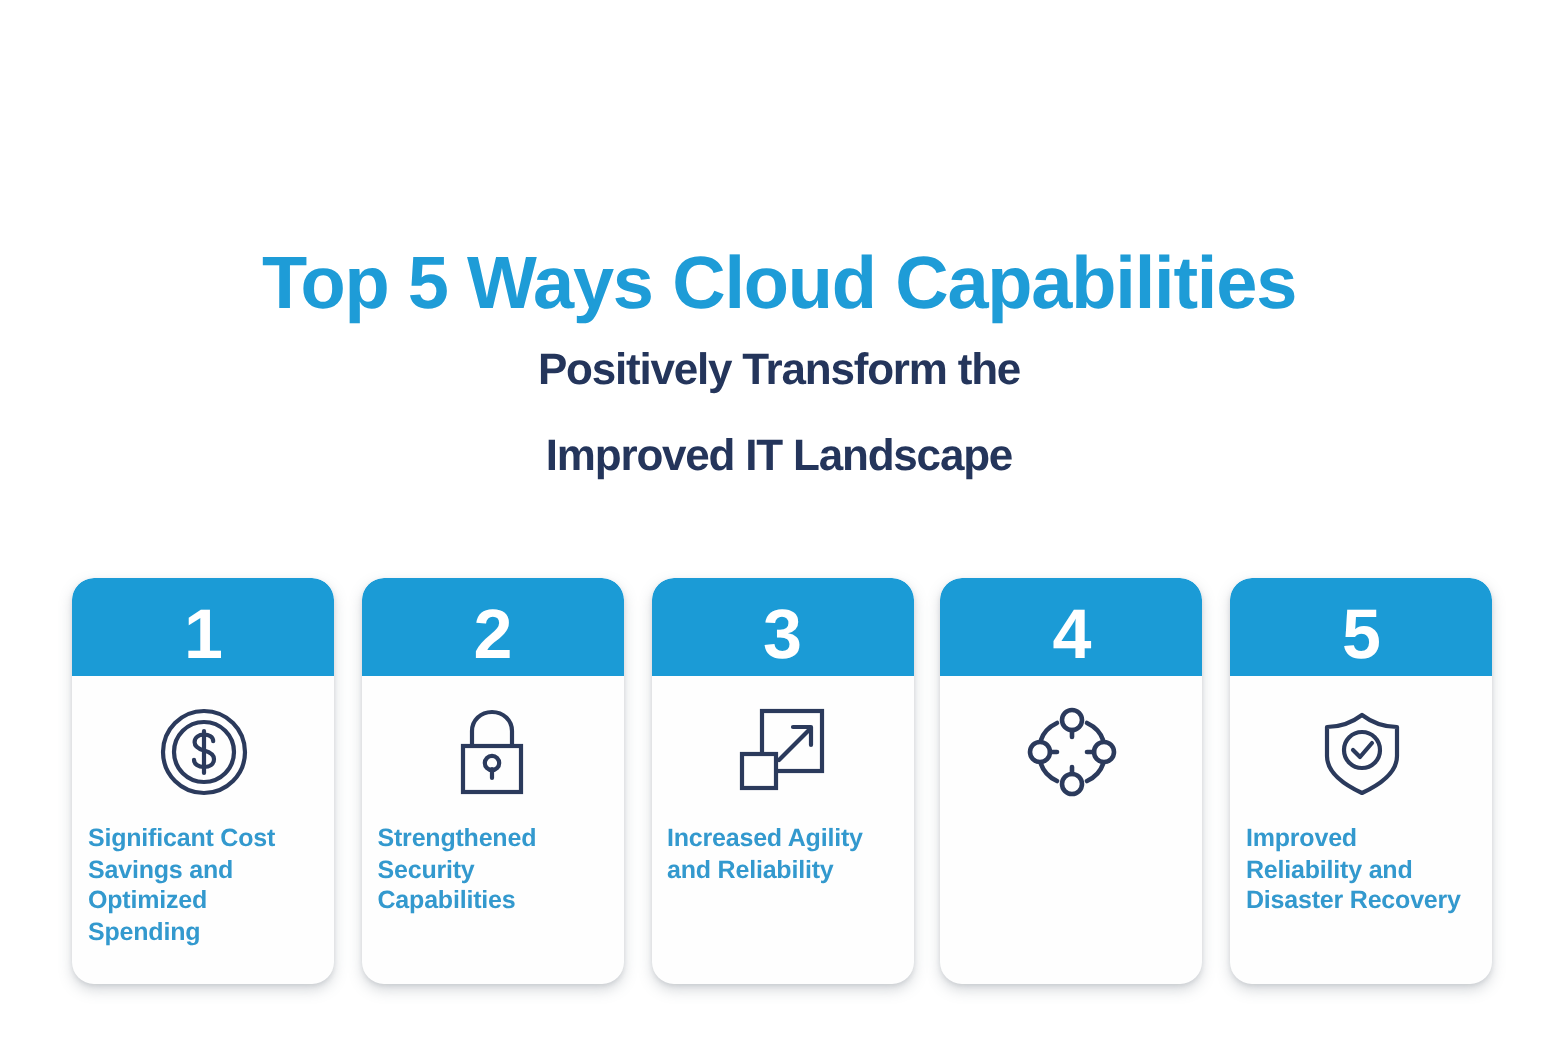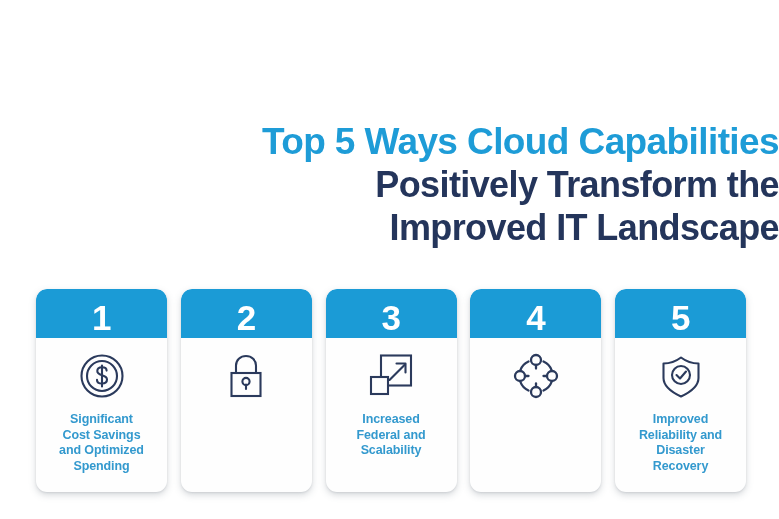--- a/index.html
+++ b/index.html
@@ -22,37 +22,37 @@
     position: relative;
     background: #ffffff;
   }
 
   
   #title-block {
     position: absolute;
     top: 120px;
     left: 0;
     width: 779px;
-    text-align: right;
+    text-align: center;
   }
 
   .title-line {
     font-weight: bold;
     letter-spacing: -0.6px;
     line-height: 43px;
     white-space: nowrap;
   }
 
   .title-line-1 {
     font-size: 37px;
     color: #1E9CD7;
   }
 
   .title-line-2, .title-line-3 {
-    font-size: 36px;
+    font-size: 22px;
     color: #24355B;
   }
 
   
   #cards-row {
     position: absolute;
     top: 289px;
     left: 36px;
     width: 710px;
     height: 204px;
@@ -102,26 +102,25 @@
     justify-content: center;
     flex: none;
   }
 
   .card-icon svg {
     display: block;
   }
 
   .card-label {
     margin-top: 12px;
-    padding: 0 22px;
+    padding: 0 8px;
     color: #3399CE;
     font-size: 12.5px;
     font-weight: bold;
     line-height: 15.5px;
-    text-align: center;
     letter-spacing: -0.1px;
   }
 </style>
 </head>
 <body>
 
 <div id="infographic">
 
   <div id="title-block">
     <div class="title-line title-line-1">Top 5 Ways Cloud Capabilities</div>
@@ -151,35 +150,36 @@
         <span class="card-number">2</span>
       </div>
       <div class="card-icon">
         <svg width="42" height="48" viewBox="0 0 42 48" fill="none" stroke="#2B3A5C" stroke-width="2.1">
           <path d="M11 21 V 13.5 C11 8.2 15.3 4 21 4 c5.7 0 10 4.2 10 9.5 V 21" stroke-linecap="round"></path>
           <rect x="6.5" y="21" width="29" height="23"></rect>
           <circle cx="21" cy="29.5" r="3.6"></circle>
           <path d="M21 32.5 V 37" stroke-linecap="round"></path>
         </svg>
       </div>
+      <div class="card-label">Strengthened Security Capabilities</div>
     </div>
 
     <div class="card">
       <div class="card-header">
         <span class="card-number">3</span>
       </div>
       <div class="card-icon">
         <svg width="48" height="48" viewBox="0 0 48 48" fill="none" stroke="#2B3A5C" stroke-width="2.1">
           <rect x="14" y="3.5" width="30" height="30"></rect>
           <rect x="4" y="25" width="17" height="17" fill="#FEFEFE"></rect>
           <path d="M22.5 28 L 38 12.5" stroke-linecap="round"></path>
           <path d="M29.5 11.5 H 38.5 V 20.5" stroke-linecap="round" stroke-linejoin="round"></path>
         </svg>
       </div>
-      <div class="card-label">Increased Federal and Scalability</div>
+      <div class="card-label">Increased Agility and Reliability</div>
     </div>
 
     <div class="card">
       <div class="card-header">
         <span class="card-number">4</span>
       </div>
       <div class="card-icon">
         <svg width="48" height="48" viewBox="0 0 48 48" fill="none" stroke="#2B3A5C" stroke-width="2.3">
           <path d="M16.5 9.5 C 12.5 11.4 9.6 14.6 8.5 18" stroke-linecap="round"></path>
           <path d="M31.5 9.5 C 35.5 11.4 38.4 14.6 39.5 18" stroke-linecap="round"></path>

